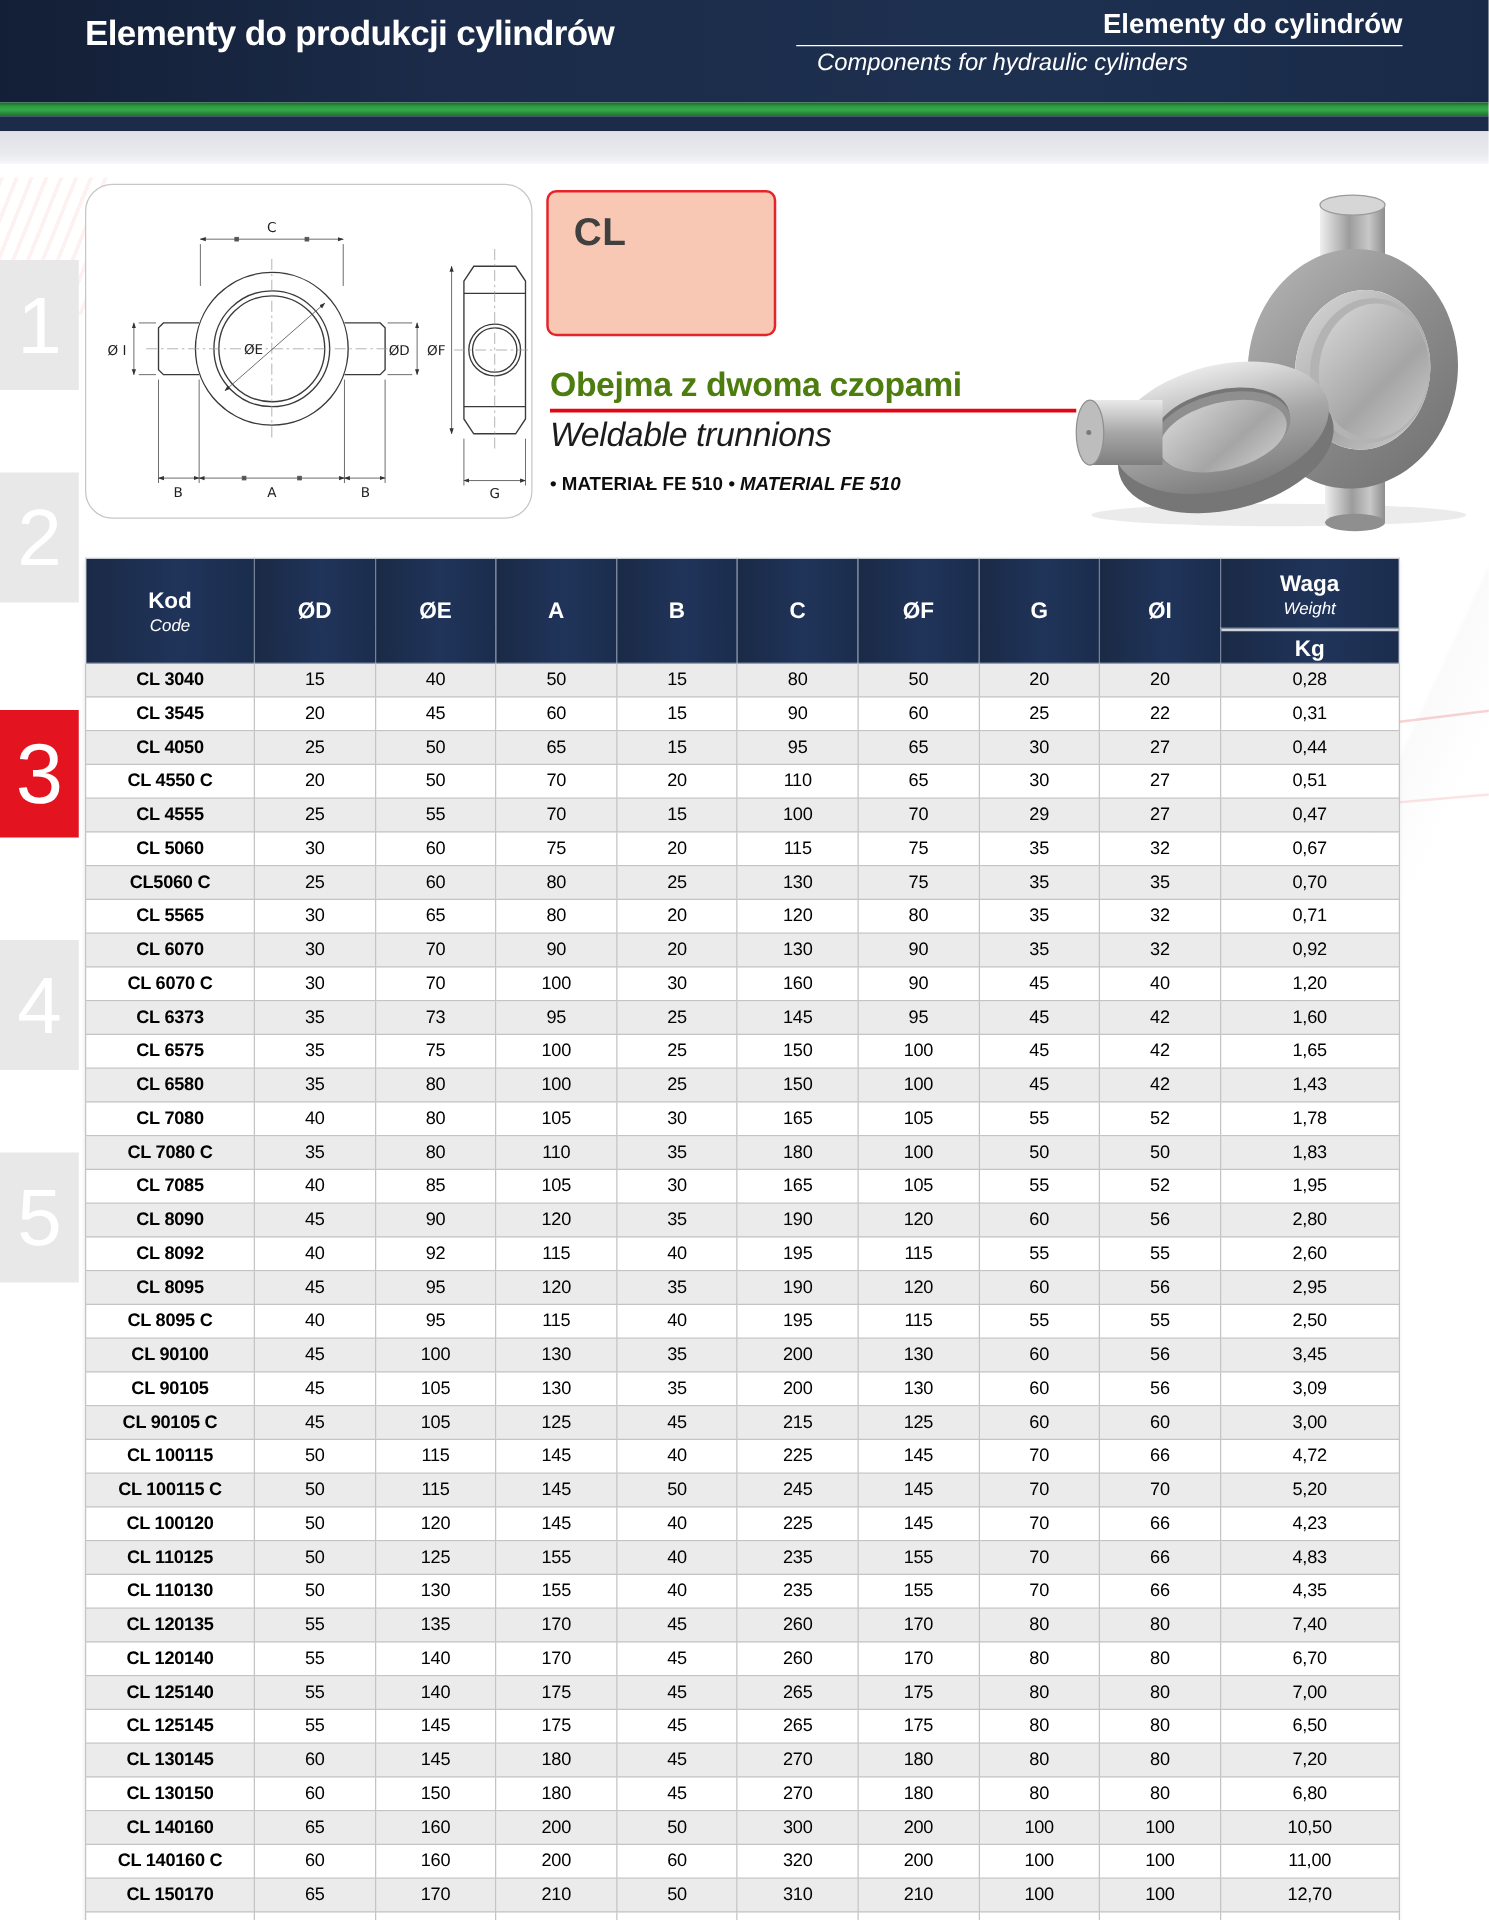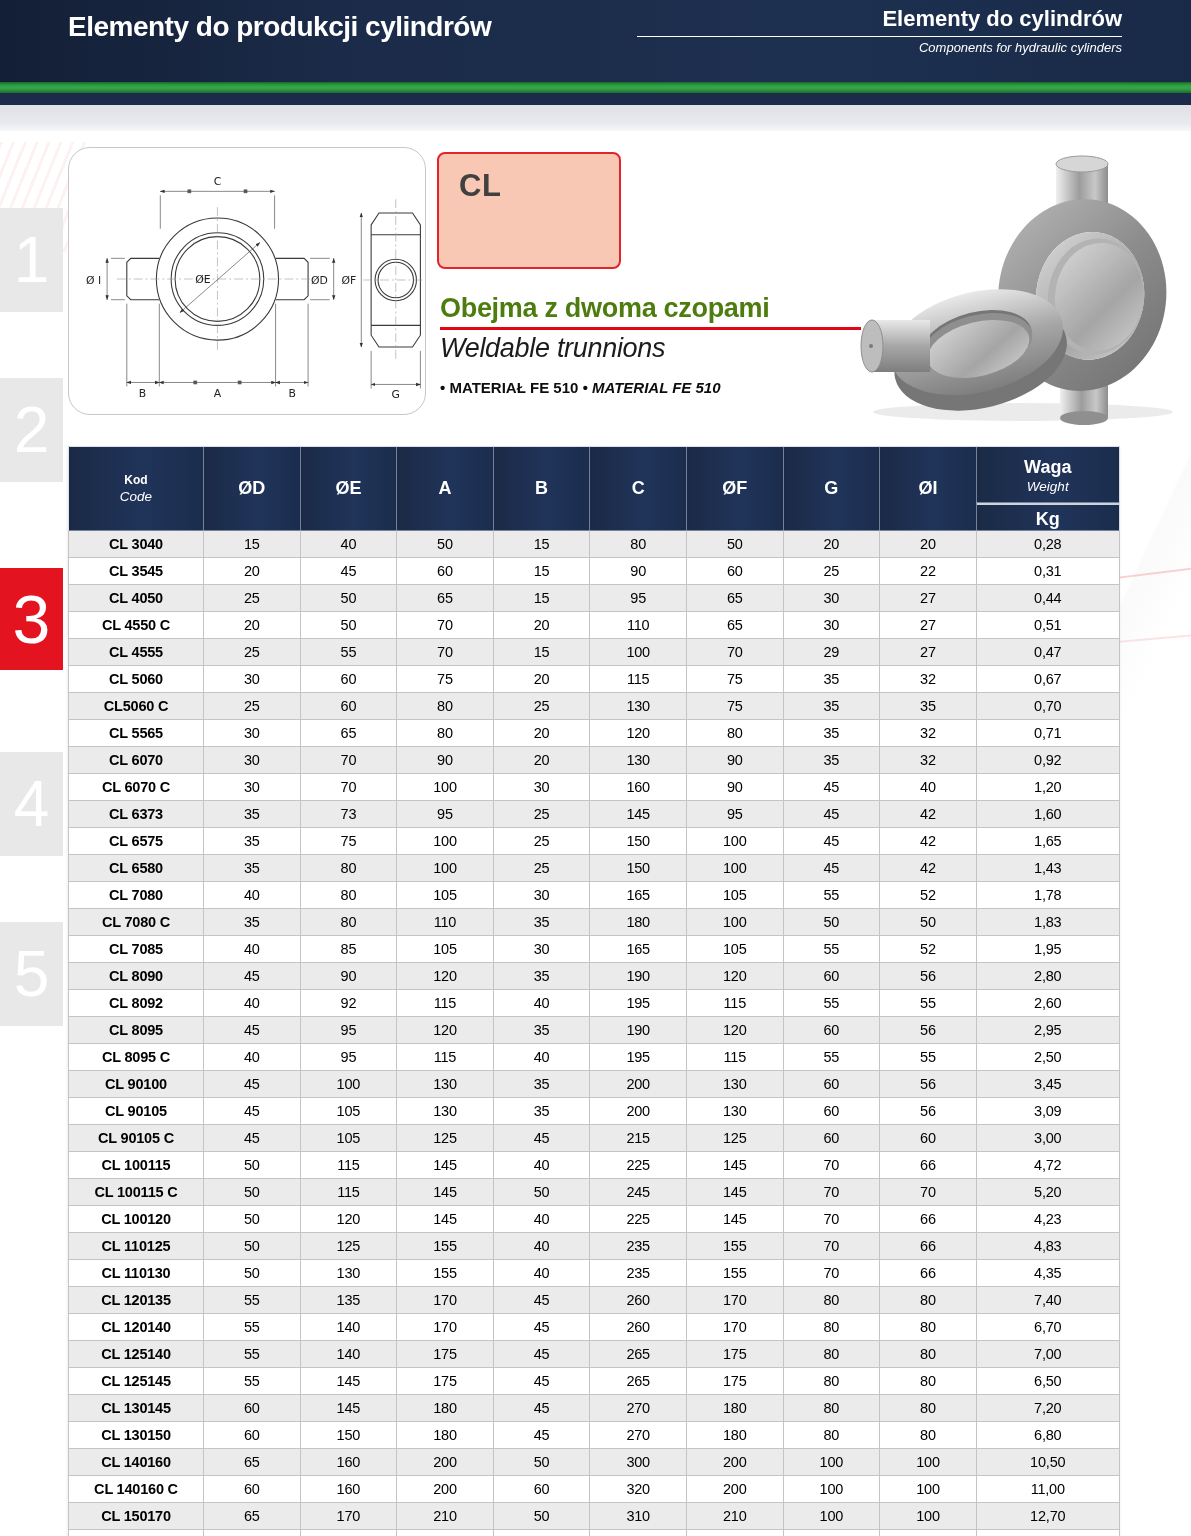--- a/index.html
+++ b/index.html
@@ -14,21 +14,21 @@
   .navy-thin { position:absolute; left:0; top:93px; width:1191px; height:12px; background:#1b2b49; }
   .gray-band { position:absolute; left:0; top:105px; width:1191px; height:26px;
     background:linear-gradient(180deg,#dfe1e7 0%,#e8eaee 70%,#f6f7f9 100%); }
 
   .h-left { position:absolute; left:68px; top:11px; color:#fff; }
   .h-left .t1 { font-size:28px; font-weight:bold; letter-spacing:-0.5px; }
   .h-left .t2 { font-size:21px; font-style:italic; margin-top:1px; }
   .h-right { position:absolute; right:69px; top:6px; width:640px; text-align:right; color:#fff; }
   .h-right .t1 { font-size:22px; font-weight:bold; }
   .h-right hr { border:none; border-top:1.5px solid #fff; margin:4px 0 3px 155px; }
-  .h-right .t2 { font-size:13px; font-style:italic; }
+  .h-right .t2 { font-size:19px; font-style:italic;text-align:center; }
 
   
   .deco-red-tl { position:absolute; left:0; top:142px; width:90px; height:110px; opacity:.55;
     background:repeating-linear-gradient(112deg, rgba(227,6,19,.10) 0 3px, rgba(255,255,255,0) 3px 11px); }
   .deco-line { position:absolute; height:2px; background:rgba(227,6,19,.18); transform-origin:left center; }
   .deco-l1 { left:830px; top:612px; width:370px; transform:rotate(-7deg); }
   .deco-l2 { left:900px; top:660px; width:300px; transform:rotate(-5deg); opacity:.6; }
   .deco-gray-r { position:absolute; right:0; top:430px; width:220px; height:420px; opacity:.5;
     background:linear-gradient(115deg, rgba(0,0,0,0) 55%, rgba(120,130,145,.08) 56%, rgba(0,0,0,0) 70%); }
 
@@ -59,21 +59,21 @@
   
   .photo { position:absolute; left:858px; top:142px; width:333px; height:285px; }
 
   
   .tbl-wrap { position:absolute; left:68px; top:446px; width:1051px; }
   table { width:100%; border-collapse:collapse; table-layout:fixed; }
   col.c-kod { width:135px; } col.c-dim { width:96.6px; } col.c-waga { width:143px; }
   thead th { background:linear-gradient(90deg,#1a2a46 0%,#20345a 55%,#1b2d4d 100%);
     color:#fff; border:1px solid rgba(190,200,215,.55); vertical-align:middle; }
   thead tr.main th { height:56px; }
-  .th-kod .a { font-size:12px; font-weight:bold; }
+  .th-kod .a { font-size:18px; font-weight:bold; }
   .th-kod .b { font-size:13.5px; font-style:italic; font-weight:normal; margin-top:2px; }
   .th-dim { font-size:18px; font-weight:bold; }
   .th-waga { padding:0; }
   .th-waga .a { font-size:18px; font-weight:bold; padding-top:6px; }
   .th-waga .b { font-size:13.5px; font-style:italic; font-weight:normal; margin-top:1px; padding-bottom:5px; }
   .th-waga .kg { border-top:2px solid #cfd4dc; font-size:18px; font-weight:bold; height:27px; line-height:29px; }
   tbody td { height:26px; text-align:center; font-size:14.5px; color:#000;
     border:1px solid #c4c4c6; line-height:26px; letter-spacing:-0.2px; }
   tbody tr:nth-child(odd) td { background:#ebebeb; }
   tbody tr:nth-child(even) td { background:#ffffff; }

